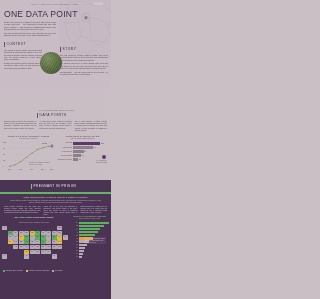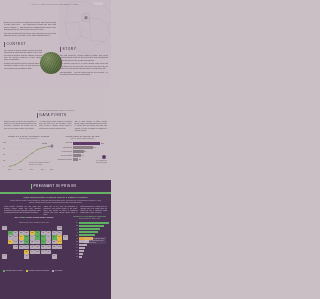--- a/index.html
+++ b/index.html
@@ -215,20 +215,21 @@
         <path d="M20 20 L42 24 L58 18"></path>
         <path d="M30 50 L48 54 L66 50"></path>
         <path d="M46 80 L62 76"></path>
       </g>
       <rect x="60" y="4" width="16" height="5" fill="#d9cede" opacity=".85"></rect>
       <rect x="44" y="28" width="5" height="5" fill="#5d3a68"></rect>
       <circle cx="46.5" cy="30.5" r="7" fill="none" stroke="#5d3a68" stroke-width="0.5" opacity=".6"></circle>
     </svg>
 
     <div class="kicker">A DATA VISUALIZATION PROJECT • 2020</div>
+    <h1 class="title">ONE DATA POINT</h1>
     <div class="deck">
       <p>Behind every number in a dataset is a person. This project follows a single data point — one incarcerated woman who gave birth while in custody — back through the statistics that produced her, and forward into the system that received her child.</p>
       <p>The map at right locates the facility. The sections below move from national context, to her story, to the data points that frame it.</p>
     </div>
 
     <div class="context">
       <div class="sec-head">CONTEXT</div>
       <div class="sec-body">
         <p>The number of women in state and federal prisons has grown far faster than the number of men over the last four decades. Most are mothers, and most were the primary caregivers of their children before incarceration.</p>
         <p>Roughly four percent of women entering prison are pregnant on intake. Policy for what happens next varies enormously from state to state.</p>

